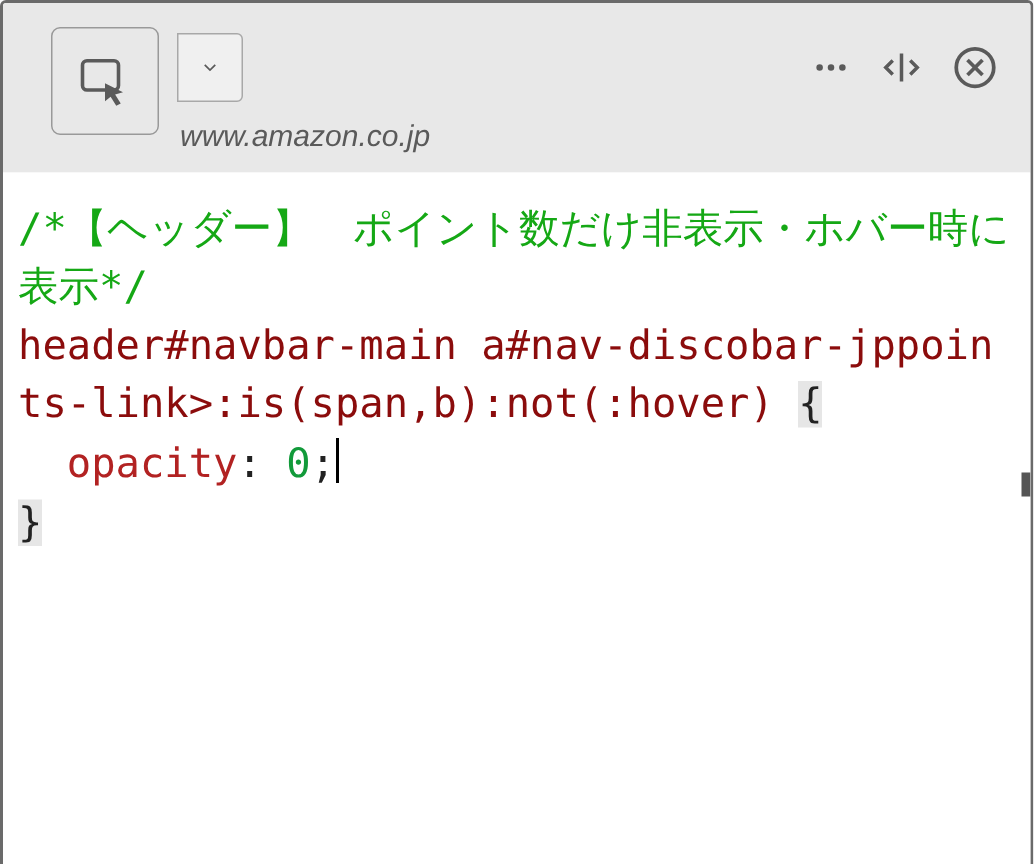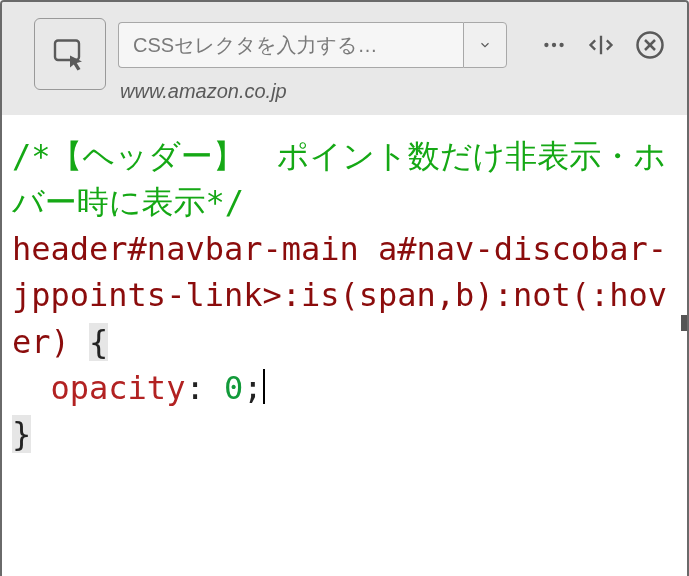--- a/index.html
+++ b/index.html
@@ -89,21 +89,21 @@
     align-items: center;
     justify-content: center;
     color: #5a5a5a;
     padding: 2px;
   }
   .editor {
     flex: 1;
     background: #fff;
     padding: 18px 10px;
     font-family: "Consolas", "Menlo", "DejaVu Sans Mono", monospace;
-    font-size: 32px;
+    font-size: 27px;
     line-height: 1.45;
     white-space: pre-wrap;
     word-break: break-all;
     position: relative;
   }
   .tok-comment { color: #15a815; }
   .tok-selector { color: #8b0c0c; }
   .tok-brace { background: #e6e6e6; color: #222; }
   .tok-prop { color: #b22222; }
   .tok-val { color: #129a3a; }
@@ -130,21 +130,20 @@
 
 <div class="toolbar">
   <button class="pick-btn">
     <svg viewBox="0 0 24 24" fill="none" stroke="#5a5a5a" stroke-width="1.6">
       <rect x="2" y="3" width="16" height="13" rx="2"></rect>
       <path d="M12 13 L20 17 L16.5 18 L19 22 L17 23 L14.5 19 L12 21 Z" fill="#5a5a5a" stroke="none"></path>
     </svg>
   </button>
   <div class="toolbar-mid">
     <div class="selector-row">
-      <input class="selector-input" type="text" placeholder="CSSセレクタを入力する…" style="">
       <div class="selector-dropdown">
         <svg width="14" height="14" viewBox="0 0 24 24" fill="none" stroke="#5a5a5a" stroke-width="2">
           <polyline points="6 9 12 15 18 9"></polyline>
         </svg>
       </div>
     </div>
     <div class="domain">www.amazon.co.jp</div>
   </div>
   <div class="toolbar-right">
     <button class="icon-btn">

